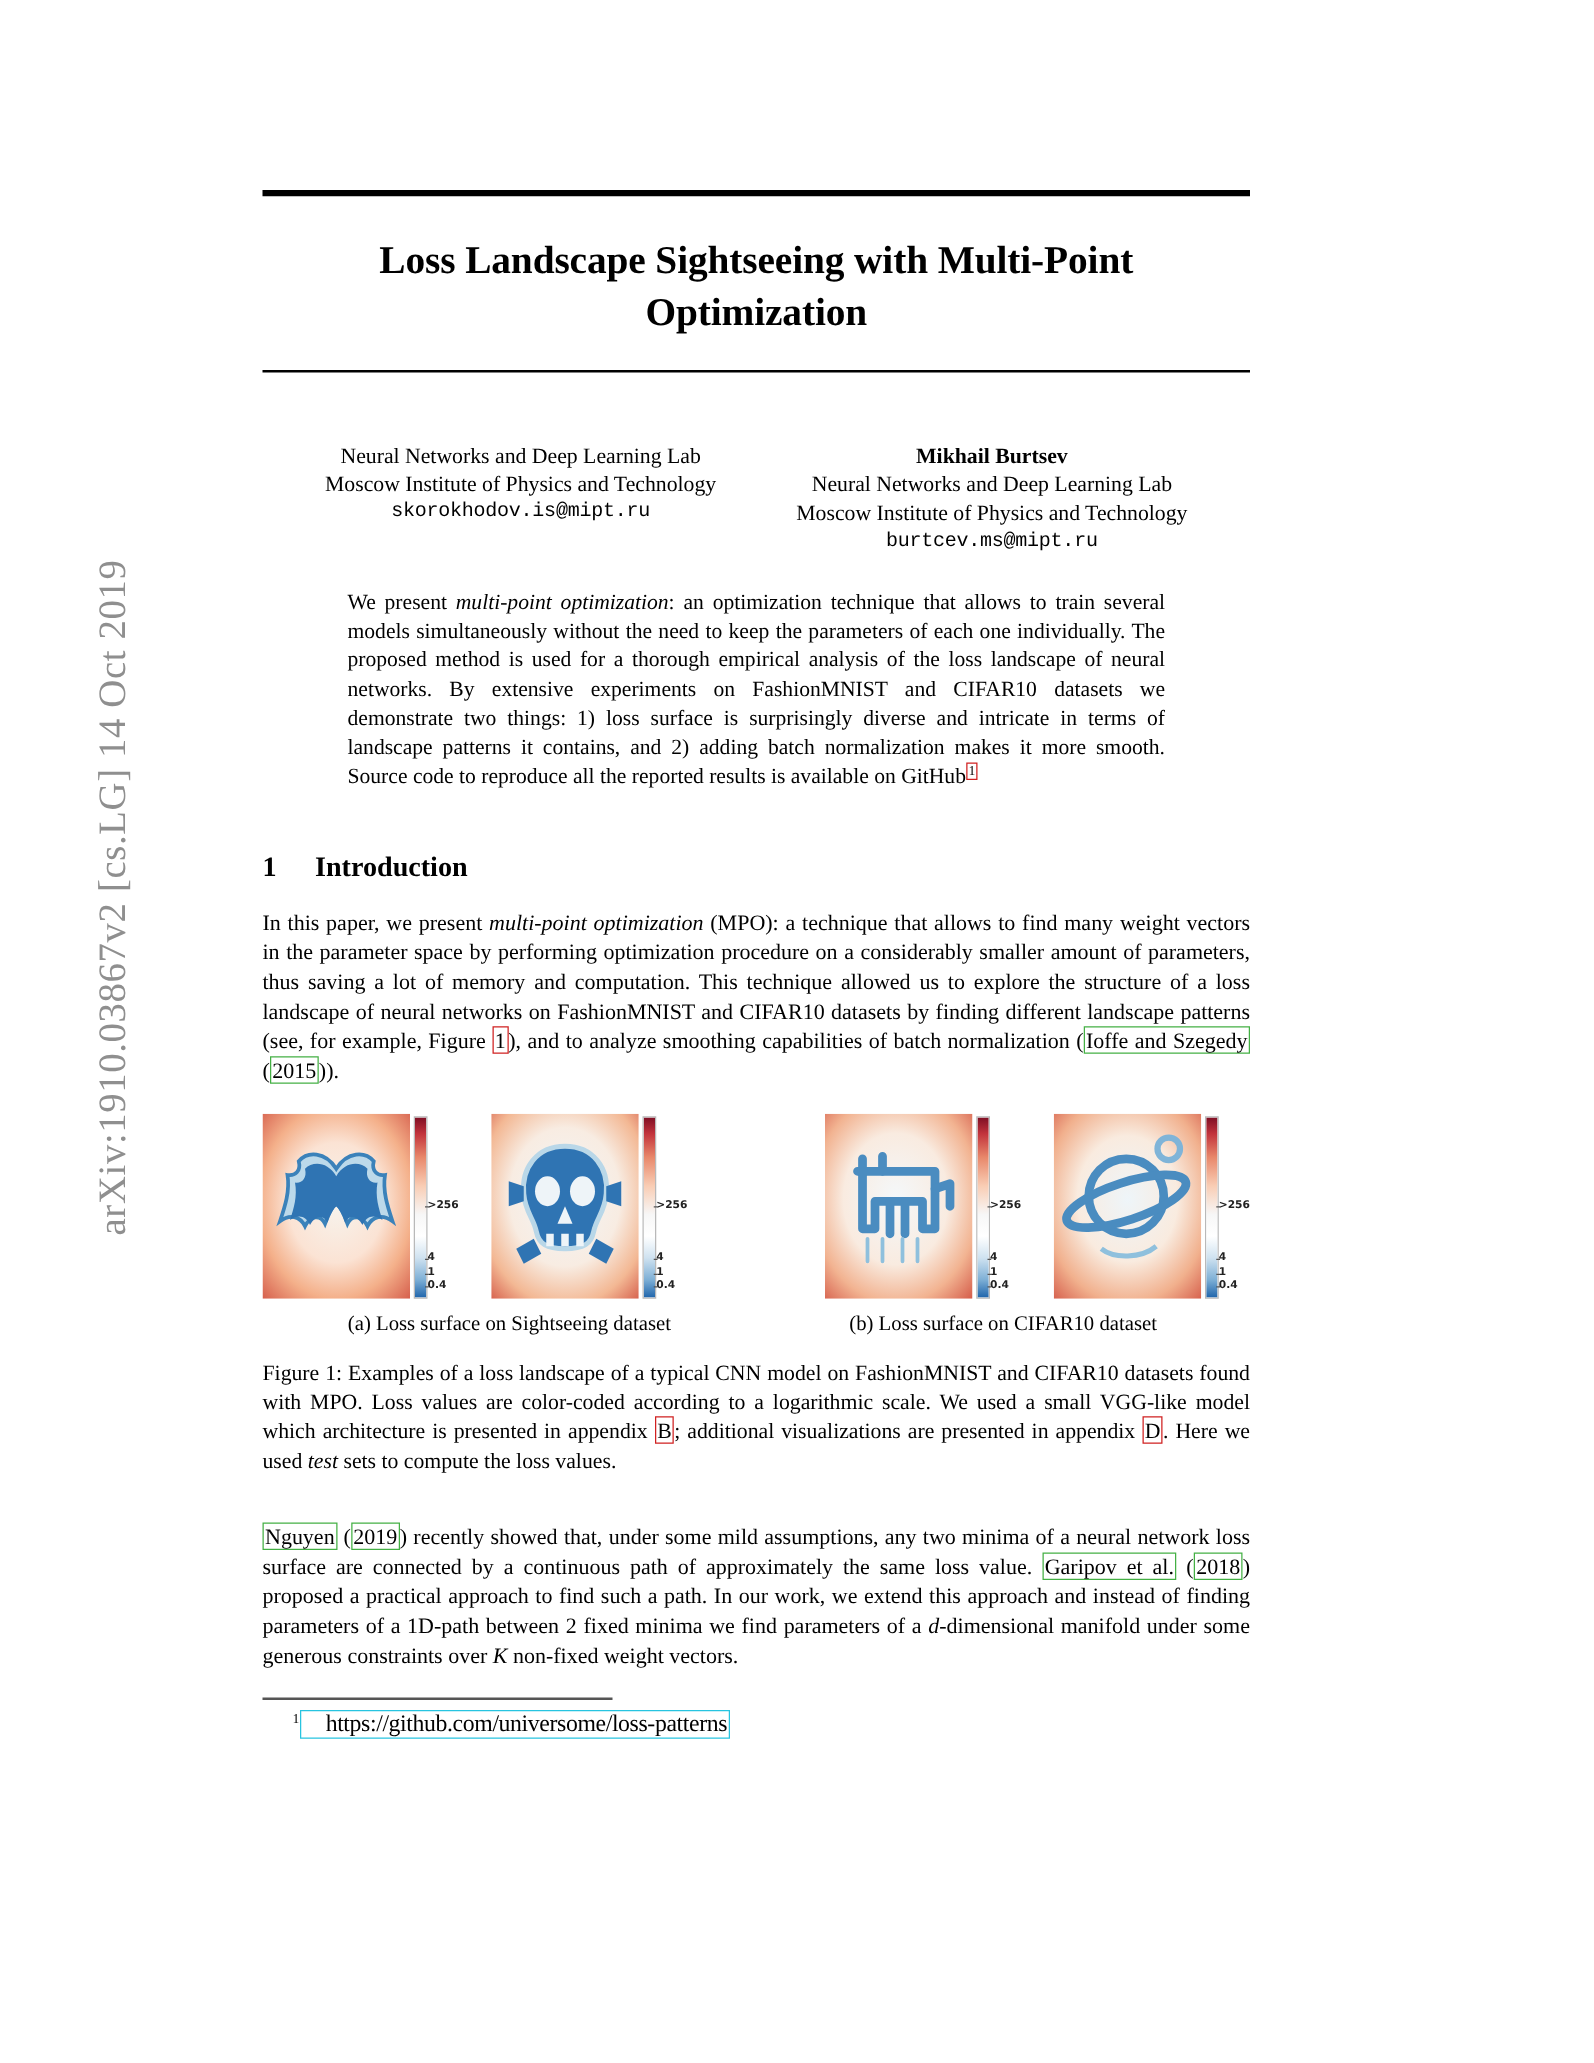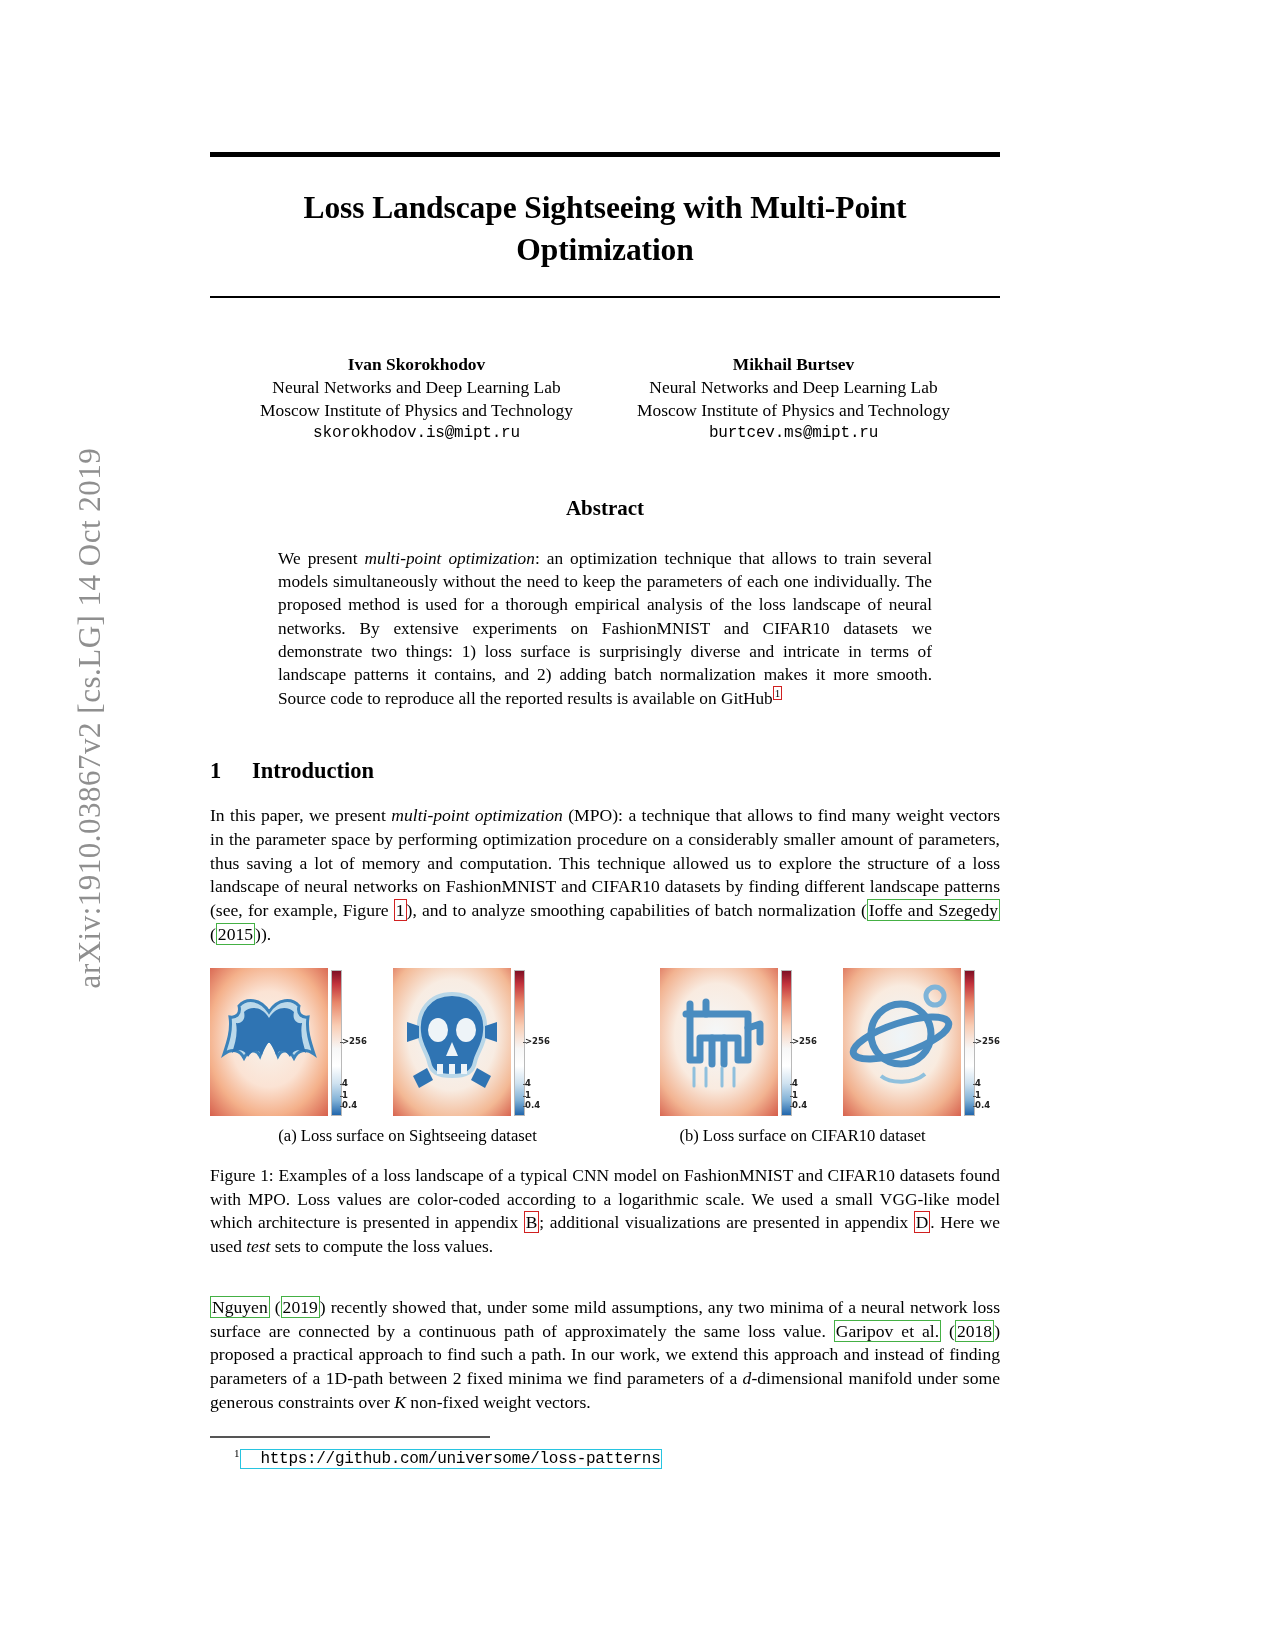--- a/index.html
+++ b/index.html
@@ -204,22 +204,22 @@
     height: 1.4px;
     background: #555;
     margin-top: 22px;
   }
   #footnote {
     margin-top: 9px;
     margin-left: 24px;
     font-size: 16px;
   }
   .mono {
-    font-family: Liberation Mono, monospace;
-    font-size: 16px;
+    font-family: Liberation Serif, serif;
+    font-size: 19px;
     letter-spacing: -0.3px;
     padding-left: 20px;
   }
   #workshop-note {
     margin-top: 38px;
     font-size: 16.4px;
   }
 </style>
 </head>
 <body>
@@ -229,34 +229,32 @@
 <div id="page">
 
   <div id="title-block">
     <div class="rule-thick"></div>
     <div id="paper-title">Loss Landscape Sightseeing with Multi-Point Optimization</div>
     <div class="rule-thin"></div>
   </div>
 
   <div id="authors">
     <div class="author-col">
-      <div class="author-name">Ivan Skorokhodov</div>
       <div>Neural Networks and Deep Learning Lab</div>
       <div>Moscow Institute of Physics and Technology</div>
       <div class="author-mail">skorokhodov.is@mipt.ru</div>
     </div>
     <div class="author-col">
       <div class="author-name">Mikhail Burtsev</div>
       <div>Neural Networks and Deep Learning Lab</div>
       <div>Moscow Institute of Physics and Technology</div>
       <div class="author-mail">burtcev.ms@mipt.ru</div>
     </div>
   </div>
 
-  <div id="abstract-heading">Abstract</div>
   <div id="abstract-body"><span>We present </span><i>multi-point optimization</i><span>: an optimization technique that allows to train several models simultaneously without the need to keep the parameters of each one individually. The proposed method is used for a thorough empirical analysis of the loss landscape of neural networks. By extensive experiments on FashionMNIST and CIFAR10 datasets we demonstrate two things: 1) loss surface is surprisingly diverse and intricate in terms of landscape patterns it contains, and 2) adding batch normalization makes it more smooth. Source code to reproduce all the reported results is available on GitHub</span><sup class="fn lnk-red">1</sup></div>
 
   <div class="section-heading"><span class="section-num">1</span><span>Introduction</span></div>
 
   <div class="body-par"><span>In this paper, we present </span><i>multi-point optimization</i><span> (MPO): a technique that allows to find many weight vectors in the parameter space by performing optimization procedure on a considerably smaller amount of parameters, thus saving a lot of memory and computation. This technique allowed us to explore the structure of a loss landscape of neural networks on FashionMNIST and CIFAR10 datasets by finding different landscape patterns (see, for example, Figure </span><span class="lnk-red">1</span><span>), and to analyze smoothing capabilities of batch normalization (</span><span class="lnk-green">Ioffe and Szegedy</span><span> (</span><span class="lnk-green">2015</span><span>)).</span></div>
 
   <div id="figure-row">
 
     <div class="subfig">
       <div class="panel-pair">

